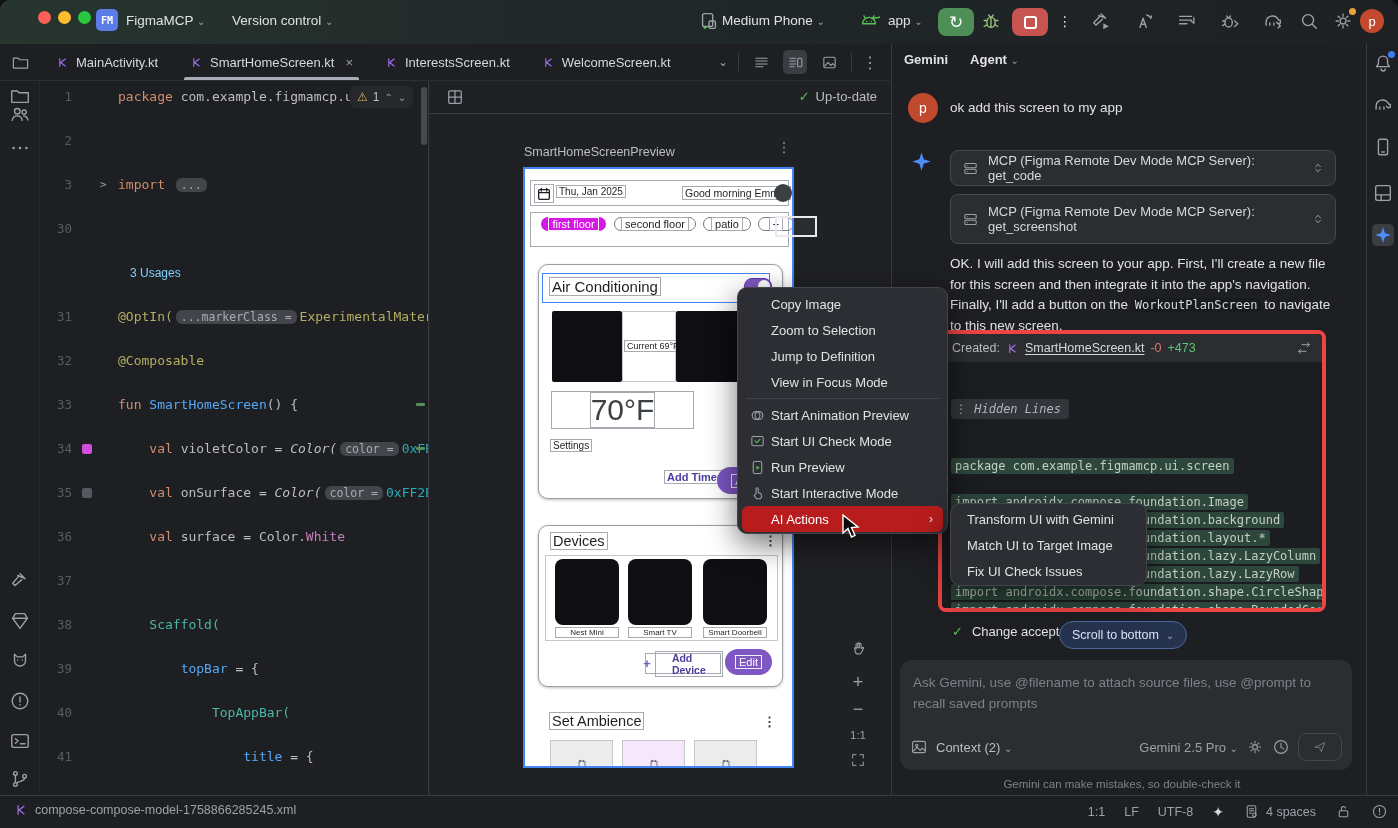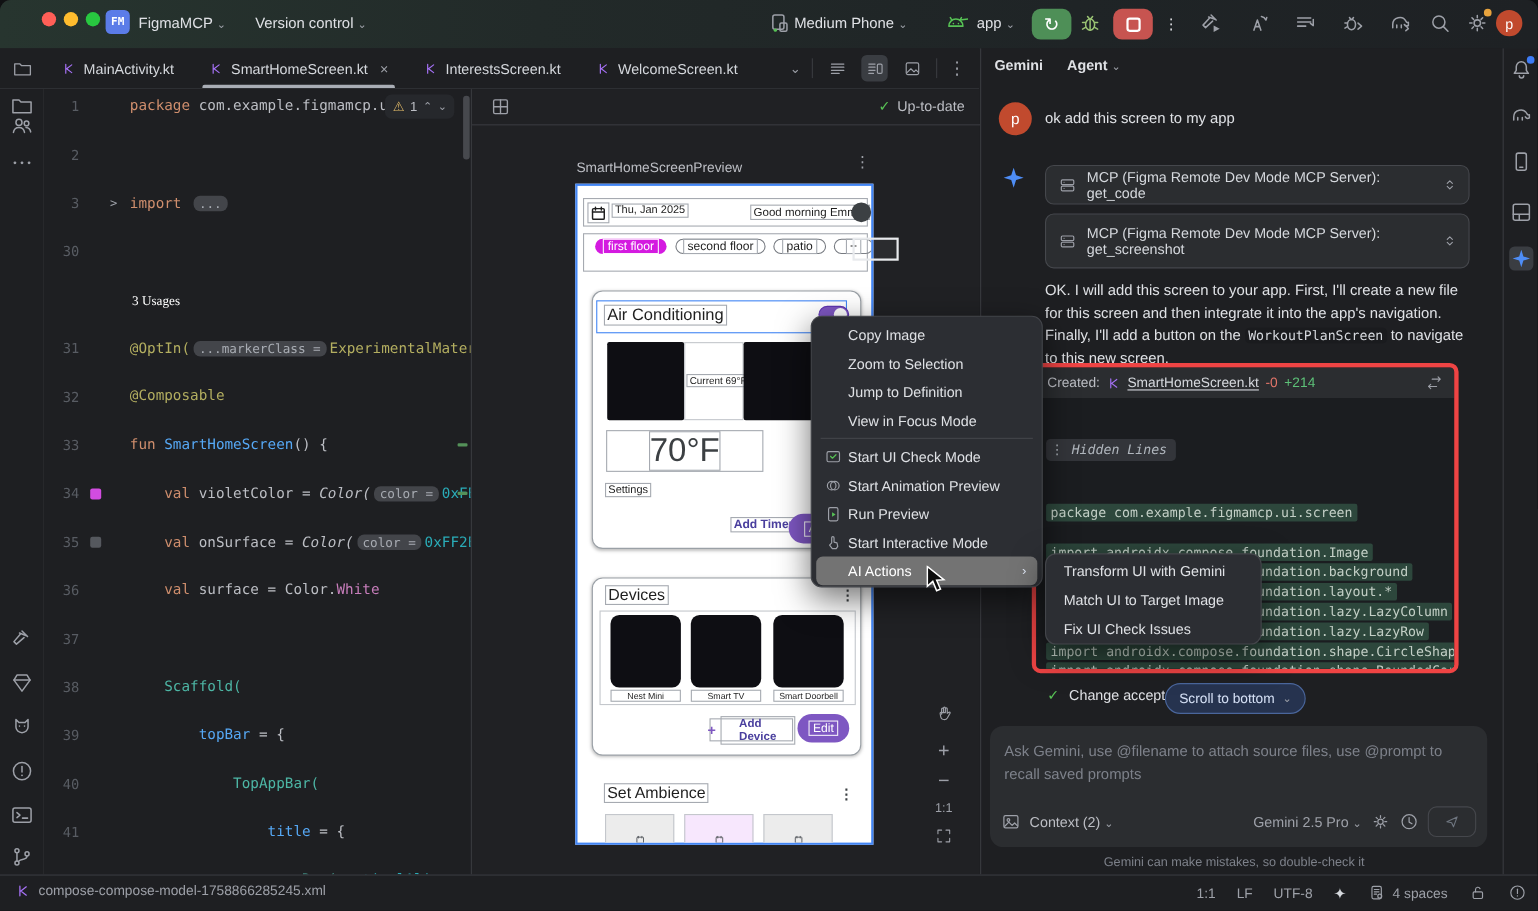--- a/index.html
+++ b/index.html
@@ -38,21 +38,21 @@
   #leftstrip{position:absolute;left:0;top:81px;width:40px;height:714px;border-right:1px solid #27282b}
   .lsico{position:absolute;left:9px;width:22px;height:22px;color:#9da0a8}
   
   #editor{position:absolute;left:40px;top:81px;width:388px;height:714px;overflow:hidden;background:#1e1f22}
   #editor-lines{position:absolute;left:0;top:5px;width:100%}
   .crow{position:relative;height:22px;font-family:"DejaVu Sans Mono",monospace;font-size:13px;line-height:22px;white-space:pre}
   .crow .ln{position:absolute;left:0;width:32px;text-align:right;color:#585c63;font-size:12.5px}
   .crow .sw{position:absolute;left:42px;top:6px;width:10px;height:10px;border-radius:2px}
   .crow .fold{position:absolute;left:60px;color:#9da0a8;font-size:11px}
   .crow .code{position:absolute;left:78px;white-space:pre}
-  .crow .hintline{position:absolute;left:80px;color:#ffffff;font-size:12px;font-family:Liberation Serif, serif}
+  .crow .hintline{position:absolute;left:90px;color:#7dd3fc;font-size:12px;font-family:Liberation Sans, sans-serif}
   .crow .mark{position:absolute;right:3px;top:9px;width:9px;height:3px;background:#549159;border-radius:1px}
   .pl{color:#bcbec4}.kw{color:#cf8e6d}.ann{color:#b3ae60}.fn{color:#56a8f5}
   .cmp{color:#4db6a5}.arg{color:#56a8f5}.cy{color:#2aacb8}
   .num{color:#2aacb8}.it{color:#bcbec4;font-style:italic}.prop{color:#c77dbb}
   .chip{background:#43454a;color:#a8acb3;border-radius:6px;padding:0 5px;font-size:11.5px;margin:0 3px}
   #inspect-widget{position:absolute;left:310px;top:5px;height:22px;background:#26282c;border-radius:6px;display:flex;align-items:center;gap:5px;padding:0 7px;font-size:12px;color:#bcbec4}
   #inspect-widget .warn{color:#e8bf6a;font-size:12px}
   #ed-scroll{position:absolute;right:1px;top:6px;width:6px;height:58px;background:#47494e;border-radius:3px}
   
   #preview{position:absolute;left:428px;top:81px;width:462px;height:714px;background:#202124;border-left:1px solid #393b40}
@@ -84,21 +84,21 @@
   .amb .mini{position:absolute;left:50%;bottom:1px;transform:translateX(-50%);width:10px;height:9px;color:#5f6368}
   
   .zc{position:absolute;left:418px;width:22px;height:22px;color:#9da0a8;display:flex;align-items:center;justify-content:center;font-size:15px}
   
   #sel-handle{position:absolute;left:775px;top:216px;width:42px;height:21px;border:2px solid #e8eaed;background:rgba(255,255,255,.05);z-index:30}
   
   #ctxmenu{position:absolute;left:737px;top:287px;width:211px;height:247px;background:#2c2e33;border:1px solid #43454a;border-radius:10px;box-shadow:0 10px 30px rgba(0,0,0,.55);z-index:50;padding-top:3px;font-size:13px;color:#dfe1e5}
   .mi{height:26px;display:flex;align-items:center;padding-left:33px;white-space:nowrap}
   .mi .mico{position:absolute;left:11px;width:17px;height:17px;color:#9da0a8}
   .msep{height:1px;background:#43454a;margin:3px 8px}
-  #mi-ai{position:relative;margin:0 4px;border-radius:6px;background:#737373;color:#fff;padding-left:29px;height:26px;display:flex;align-items:center}
+  #mi-ai{position:relative;margin:0 4px;border-radius:6px;background:#b91c1c;color:#fff;padding-left:29px;height:26px;display:flex;align-items:center}
   #mi-ai .mico{left:7px;color:#9fc1ff}
   #mi-ai .sub-arrow{position:absolute;right:10px;font-size:12px;color:#dfe6f5}
   .mi{position:relative}
   #submenu{position:absolute;left:950px;top:503px;width:197px;height:83px;background:#2c2e33;border:1px solid #43454a;border-radius:10px;box-shadow:0 10px 30px rgba(0,0,0,.55);z-index:51;padding-top:2px;font-size:13px;color:#dfe1e5}
   #submenu .mi{padding-left:16px}
   
   #gemini{position:absolute;left:891px;top:44px;width:475px;height:751px;background:#1e1f22;border-left:1px solid #393b40;font-size:13px}
   #gm-head{position:absolute;left:12px;top:8px;display:flex;gap:22px;align-items:center}
   #gm-title{font-weight:bold;color:#dfe1e5;font-size:13px}
   #gm-agent{color:#dfe1e5}
@@ -565,21 +565,21 @@
     <div id="created">
       <div id="created-head">
         <span>Created:</span>
         <span class="kot">
             <svg class="ic" viewBox="0 0 24 24" width="13" height="13" style="stroke-width:2">
               <path d="M7 4.5v15M17 5.5l-8.5 6.5L17 18.5"></path>
             </svg>
           </span>
         <span id="created-file">SmartHomeScreen.kt</span>
         <span id="diff-del">-0</span>
-        <span id="diff-add">+214</span>
+        <span id="diff-add">+473</span>
         <span id="created-swap">
             <svg class="ic" viewBox="0 0 24 24">
               <path d="M9 7h11M17 4l3 3-3 3M15 17H4M7 14l-3 3 3 3"></path>
             </svg>
           </span>
       </div>
       <div id="created-body">
         <div class="cline" style="margin-bottom:12px"><span id="hidden-chip"><span style="font-style:normal">⋮ </span><span>Hidden Lines</span></span></div>
         <div id="gm-code-lines"><div class="cline"><span class="hl">package com.example.figmamcp.ui.screen</span></div><div class="cline" style="margin-top: 18px;"><span class="hl">import androidx.compose.foundation.Image</span></div><div class="cline"><span class="hl">import androidx.compose.foundation.background</span></div><div class="cline"><span class="hl">import androidx.compose.foundation.layout.*</span></div><div class="cline"><span class="hl">import androidx.compose.foundation.lazy.LazyColumn</span></div><div class="cline"><span class="hl">import androidx.compose.foundation.lazy.LazyRow</span></div><div class="cline"><span class="hl">import androidx.compose.foundation.shape.CircleShape</span></div><div class="cline"><span class="hl">import androidx.compose.foundation.shape.RoundedCornerShape</span></div></div>
       </div>
@@ -711,34 +711,34 @@
         </div>
         <div class="mi">
           <span>View in Focus Mode</span>
         </div>
       </div>
     <div class="msep"></div>
     <div id="ctx-iconed">
         <div class="mi">
           <span class="mico">
             <svg class="ic" viewBox="0 0 24 24">
-              <rect x="4" y="5" width="16" height="13" rx="2"></rect>
-              <path class="green" d="M8.5 11l2.5 2.5 4.5-4.5"></path>
-            </svg>
-          </span>
-          <span>Start UI Check Mode</span>
+              <circle cx="10" cy="12" r="5.5"></circle>
+              <circle cx="14" cy="12" r="5.5"></circle>
+            </svg>
+          </span>
+          <span>Start Animation Preview</span>
         </div>
         <div class="mi">
           <span class="mico">
             <svg class="ic" viewBox="0 0 24 24">
-              <circle cx="10" cy="12" r="5.5"></circle>
-              <circle cx="14" cy="12" r="5.5"></circle>
-            </svg>
-          </span>
-          <span>Start Animation Preview</span>
+              <rect x="4" y="5" width="16" height="13" rx="2"></rect>
+              <path class="green" d="M8.5 11l2.5 2.5 4.5-4.5"></path>
+            </svg>
+          </span>
+          <span>Start UI Check Mode</span>
         </div>
         <div class="mi">
           <span class="mico">
             <svg class="ic" viewBox="0 0 24 24">
               <rect x="6" y="3.5" width="12" height="17" rx="2"></rect>
               <path class="greenf" d="M10.5 9.5l4.5 2.8-4.5 2.8z"></path>
             </svg>
           </span>
           <span>Run Preview</span>
         </div>

